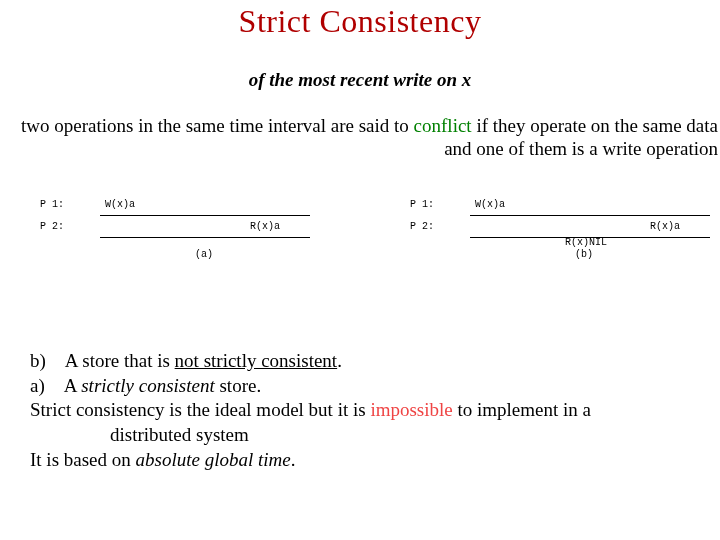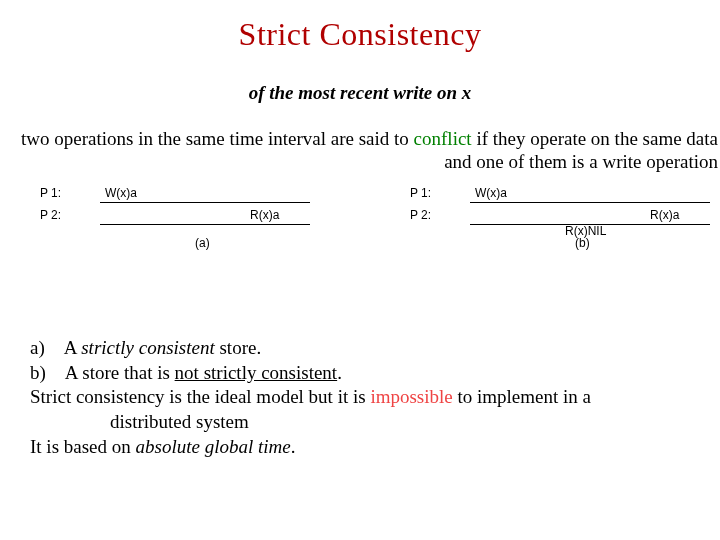--- a/index.html
+++ b/index.html
@@ -13,21 +13,21 @@
   }
   .slide {
     position: relative;
     width: 720px;
     height: 540px;
   }
   .title {
     font-size: 32px;
     color: #b00000;
     text-align: center;
-    padding-top: 16px;
+    padding-top: 3px;
     letter-spacing: 0.5px;
   }
   .definition {
     font-size: 19px;
     font-style: italic;
     font-weight: bold;
     text-align: center;
     margin: 4px 10px 0 10px;
     line-height: 1.25;
   }
@@ -36,23 +36,23 @@
     text-align: right;
     margin: 22px 2px 0 2px;
     line-height: 1.25;
   }
   .conflict .green {
     color: #008000;
   }
   .diagram {
     position: relative;
     height: 110px;
-    margin-top: 12px;
-    font-family: Liberation Sans, sans-serif;
-    font-size: 12px;
+    margin-top: 38px;
+    font-family: Liberation Mono, monospace;
+    font-size: 10px;
   }
   .diagram .lbl {
     position: absolute;
   }
   .diagram .line {
     position: absolute;
     height: 0;
     border-top: 1px solid #000;
   }
   .behavior {
@@ -109,24 +109,24 @@
     <div class="lbl" style="left:410px; top:22px;">P 2:</div>
     <div class="lbl" style="left:565px; top:38px;">R(x)NIL</div>
     <div class="lbl" style="left:650px; top:22px;">R(x)a</div>
     <div class="line" style="left:470px; top:38px; width:240px;"></div>
 
     <div class="lbl" style="left:575px; top:50px;">(b)</div>
   </div>
 
   <div class="behavior">
     <div class="indent1">
-      <span>a)</span>&nbsp;&nbsp;&nbsp;&nbsp;<span>A </span><em>strictly consistent</em><span> store.</span>
+      <span>b)</span>&nbsp;&nbsp;&nbsp;&nbsp;<span>A store that is </span><span style="text-decoration:underline">not strictly consistent</span><span>.</span>
     </div>
     <div class="indent1">
-      <span>b)</span>&nbsp;&nbsp;&nbsp;&nbsp;<span>A store that is </span><span style="text-decoration:underline">not strictly consistent</span><span>.</span>
+      <span>a)</span>&nbsp;&nbsp;&nbsp;&nbsp;<span>A </span><em>strictly consistent</em><span> store.</span>
     </div>
     <div>
       <span>Strict consistency is the ideal model but it is </span><span class="blue">impossible</span><span> to implement in a</span>
     </div>
     <div class="indent2">distributed system</div>
     <div>
       <span>It is based on </span><em>absolute global time</em><span>.</span>
     </div>
   </div>
 

